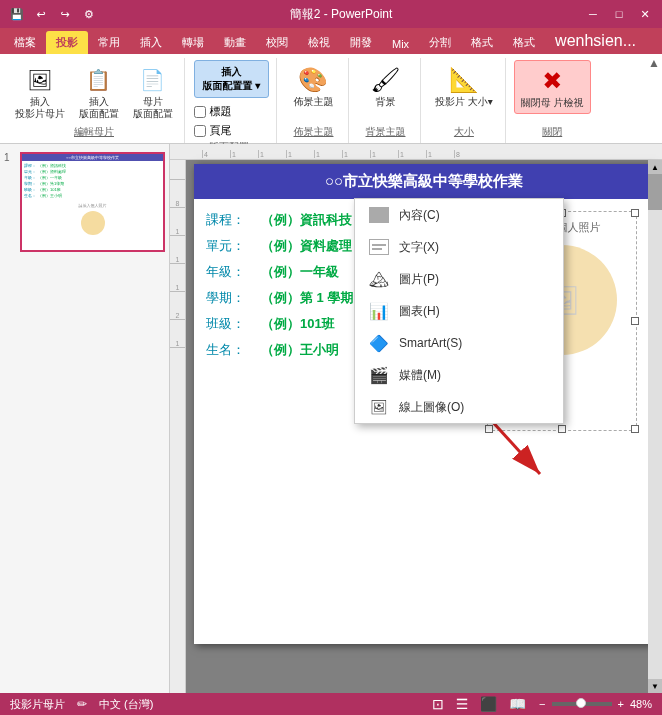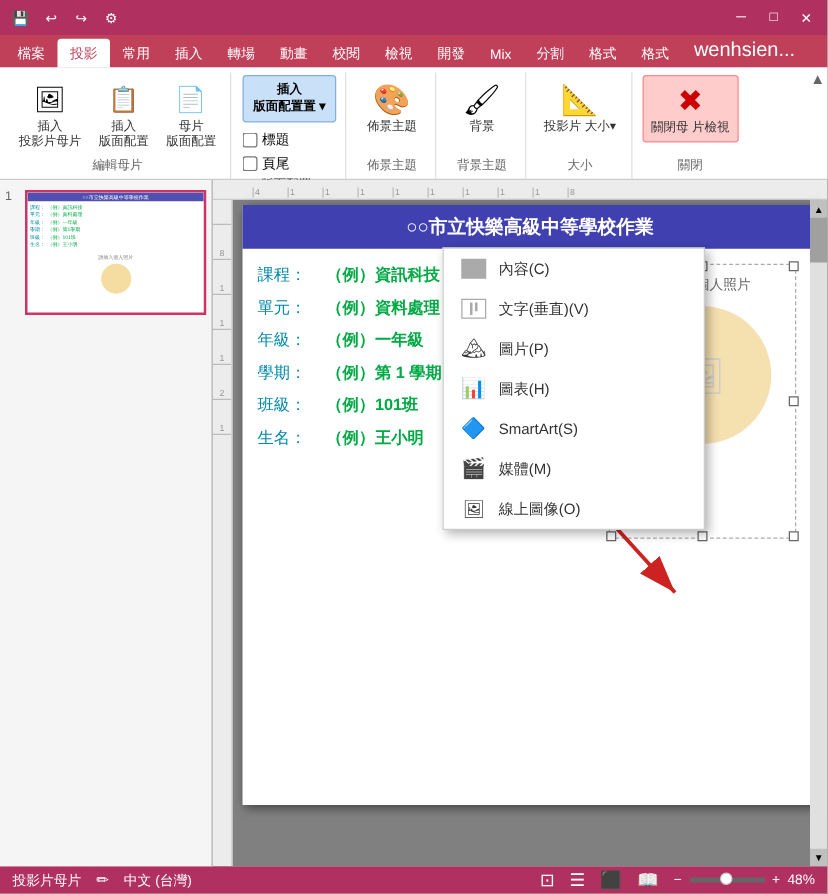--- a/index.html
+++ b/index.html
@@ -8,27 +8,27 @@
     
     .title-bar { height: 28px; background: #b03060; display: flex; align-items: center; justify-content: space-between; padding: 0 8px; color: white; font-size: 12px; }
     .title-bar-left { display: flex; align-items: center; gap: 6px; }
     .title-bar-center { flex: 1; text-align: center; font-size: 12px; }
     .title-bar-right { display: flex; gap: 8px; }
     .title-btn { width: 18px; height: 18px; display: flex; align-items: center; justify-content: center; font-size: 11px; cursor: pointer; color: white; }
 
     
     .ribbon-tabs { height: 26px; background: #c0405a; display: flex; align-items: flex-end; padding-left: 4px; }
     .ribbon-tab { padding: 4px 10px; font-size: 11px; color: white; cursor: pointer; border-radius: 3px 3px 0 0; }
-    .ribbon-tab.active { background: #ffffff; color: #c0405a; font-weight: normal; }
+    .ribbon-tab.active { background: #fde047; color: #c0405a; font-weight: bold; }
 
     
     .ribbon { height: 90px; background: white; border-bottom: 1px solid #ccc; display: flex; align-items: stretch; padding: 4px 4px 0 4px; gap: 2px; position: relative; }
     .ribbon-group { display: flex; flex-direction: column; align-items: center; border-right: 1px solid #e0e0e0; padding: 2px 6px; min-width: 60px; }
     .ribbon-group-items { display: flex; gap: 2px; flex: 1; align-items: center; }
-    .ribbon-group-label { font-size: 10px; color: #666; margin-top: 2px; padding-bottom: 2px; text-align: left; }
+    .ribbon-group-label { font-size: 10px; color: #666; margin-top: 2px; padding-bottom: 2px; text-align: left; text-decoration: underline; }
     .ribbon-btn { display: flex; flex-direction: column; align-items: center; cursor: pointer; padding: 3px 5px; border-radius: 3px; min-width: 40px; }
     .ribbon-btn-icon { width: 32px; height: 32px; display: flex; align-items: center; justify-content: center; font-size: 20px; }
     .ribbon-btn-label { font-size: 10px; color: #333; text-align: center; line-height: 1.2; }
 
     
     .ribbon-checkboxes { display: flex; flex-direction: column; gap: 4px; padding: 4px; }
     .ribbon-checkbox-item { display: flex; align-items: center; gap: 4px; font-size: 11px; }
     .ribbon-checkbox-item input { width: 12px; height: 12px; }
 
     
@@ -59,20 +59,23 @@
   </style>
 </head>
 <body>
 
 <div class="title-bar">
   <div class="title-bar-left">
     <span class="title-btn">💾</span>
     <span class="title-btn">↩</span>
     <span class="title-btn">↪</span>
     <span class="title-btn">⚙</span>
+  </div>
+  <div class="title-bar-center">
+    <span>簡報2 - PowerPoint</span>
   </div>
   <div class="title-bar-right">
     <span class="title-btn">─</span>
     <span class="title-btn">□</span>
     <span class="title-btn">✕</span>
   </div>
 </div>
 
 <div class="ribbon-tabs">
   <div class="ribbon-tab">檔案</div>
@@ -326,30 +329,30 @@
             <div style="background:#aaa;"></div>
               <div style="background:#aaa;"></div>
             <div style="background:#aaa;"></div>
               <div style="background:#aaa;"></div>
           </div>
         </div>
         <span>內容(C)</span>
       </div>
 
 
-
-      <div class="dropdown-item">
-        <div class="dropdown-icon">
-          <div style="width:20px; height:16px; border:1px solid #aaa; display:flex; flex-direction:row; justify-content:center; padding:2px; gap:2px; align-items:stretch;">
-            <div style="width:2px; background:#aaa;"></div>
-            <div style="width:2px; background:#aaa; height:70%; align-self:flex-start;"></div>
-          </div>
-        </div>
-        <span>文字(垂直)(V)</span>
-      </div>
+      <div class="dropdown-item">
+        <div class="dropdown-icon">
+          <div style="width:20px; height:16px; border:1px solid #aaa; display:flex; flex-direction:column; justify-content:center; padding:2px; gap:2px;">
+            <div style="height:2px; background:#aaa;"></div>
+            <div style="height:2px; background:#aaa; width:70%;"></div>
+          </div>
+        </div>
+        <span>文字(X)</span>
+      </div>
+
 
       <div class="dropdown-item">
         <div class="dropdown-icon">
           <span style="font-size:16px;">🏔</span>
         </div>
         <span>圖片(P)</span>
       </div>
 
       <div class="dropdown-item">
         <div class="dropdown-icon">

